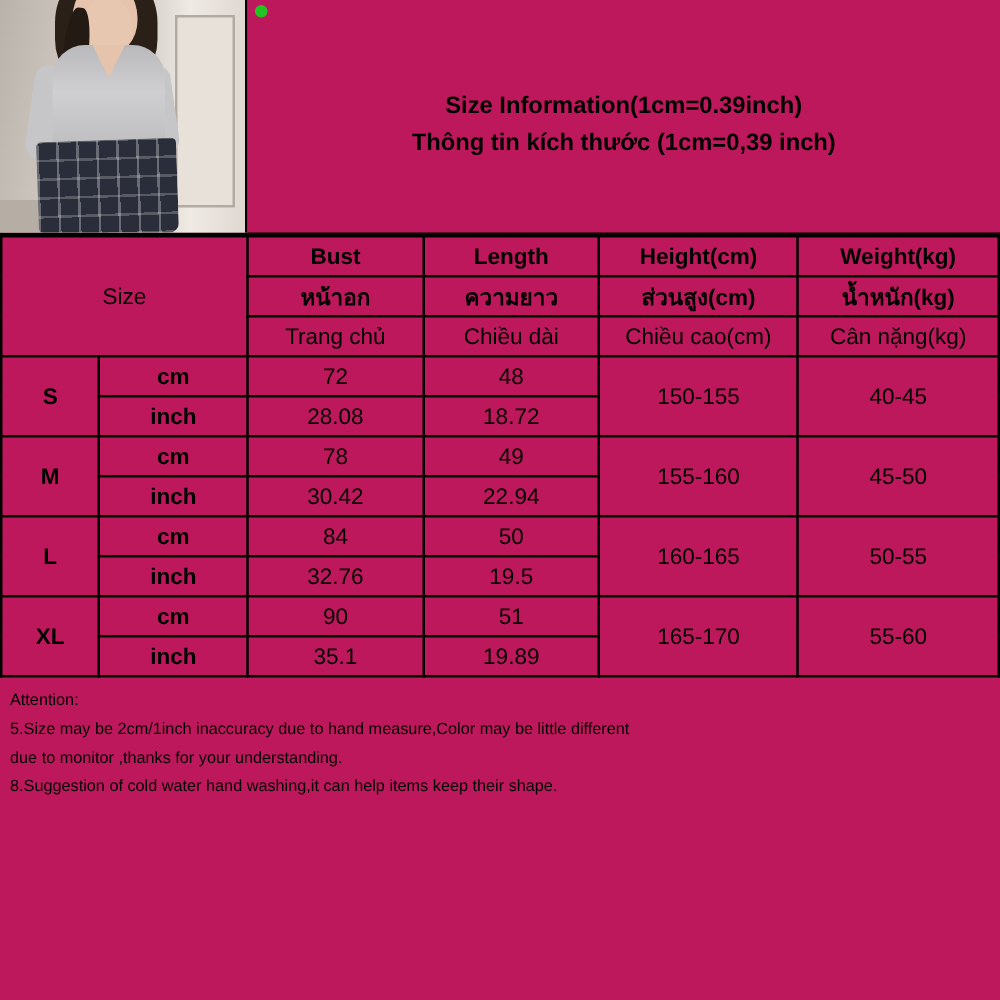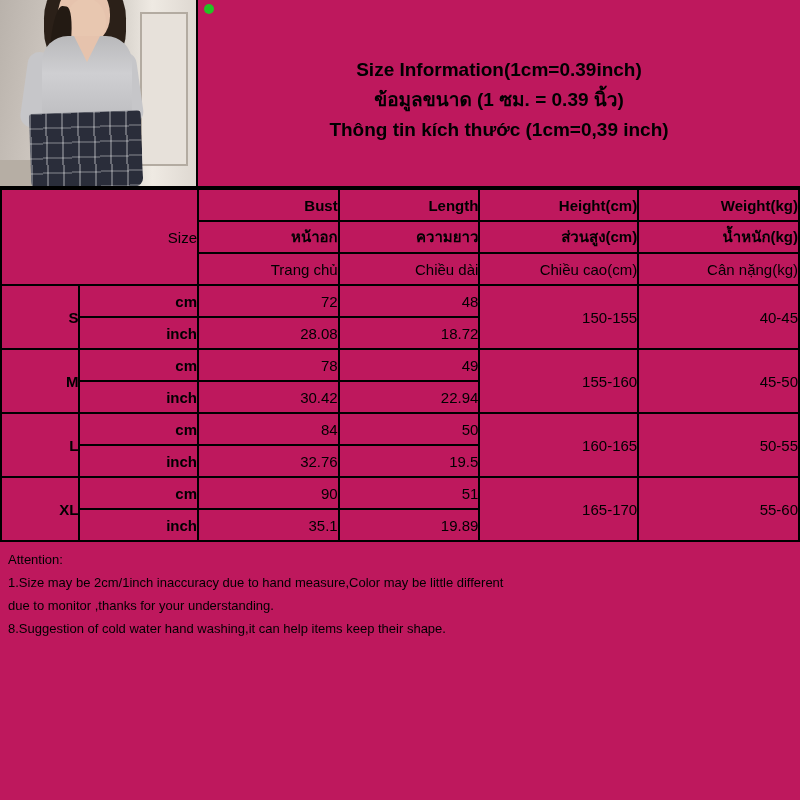--- a/index.html
+++ b/index.html
@@ -155,23 +155,23 @@
   }
 
   
   table.size-table {
     width: 800px;
     border-collapse: collapse;
     table-layout: fixed;
   }
   table.size-table td, table.size-table th {
     border: 2px solid #000;
-    text-align: right;
+    text-align: center;
     vertical-align: middle;
-    font-size: 15px;
+    font-size: 18px;
     color: #000;
     padding: 0;
     height: 30px;
   }
   .col-size   { width: 78px; }
   .col-unit   { width: 118px; }
   .col-bust   { width: 140px; }
   .col-length { width: 140px; }
   .col-height { width: 158px; }
   .col-weight { width: 160px; }
@@ -225,21 +225,20 @@
       <div class="hair2"></div>
       <div class="arm-l"></div>
       <div class="arm-r"></div>
       <div class="top"></div>
       <div class="vneck"></div>
       <div class="skirt"></div>
     </div>
     <div class="green-dot"></div>
     <div class="title-block">
       <div class="title-line">Size Information(1cm=0.39inch)</div>
-      <div class="title-line">ข้อมูลขนาด (1 ซม. = 0.39 นิ้ว)</div>
       <div class="title-line">Thông tin kích thước (1cm=0,39 inch)</div>
     </div>
   </div>
 
   <table class="size-table">
     <colgroup>
       <col class="col-size">
         <col class="col-unit">
         <col class="col-bust">
       <col class="col-length">
@@ -320,18 +319,18 @@
       <tr>
         <td class="unit-cell">inch</td>
         <td class="val-cell">35.1</td>
         <td class="val-cell">19.89</td>
       </tr>
     </tbody>
   </table>
 
   <div class="attention">
     <p>Attention:</p>
-    <p>1.Size may be 2cm/1inch inaccuracy due to hand measure,Color may be little different</p>
+    <p>5.Size may be 2cm/1inch inaccuracy due to hand measure,Color may be little different</p>
     <p>due to monitor ,thanks for your understanding.</p>
     <p>8.Suggestion of cold water hand washing,it can help items keep their shape.</p>
   </div>
 
 </div>
 
 </body></html>

